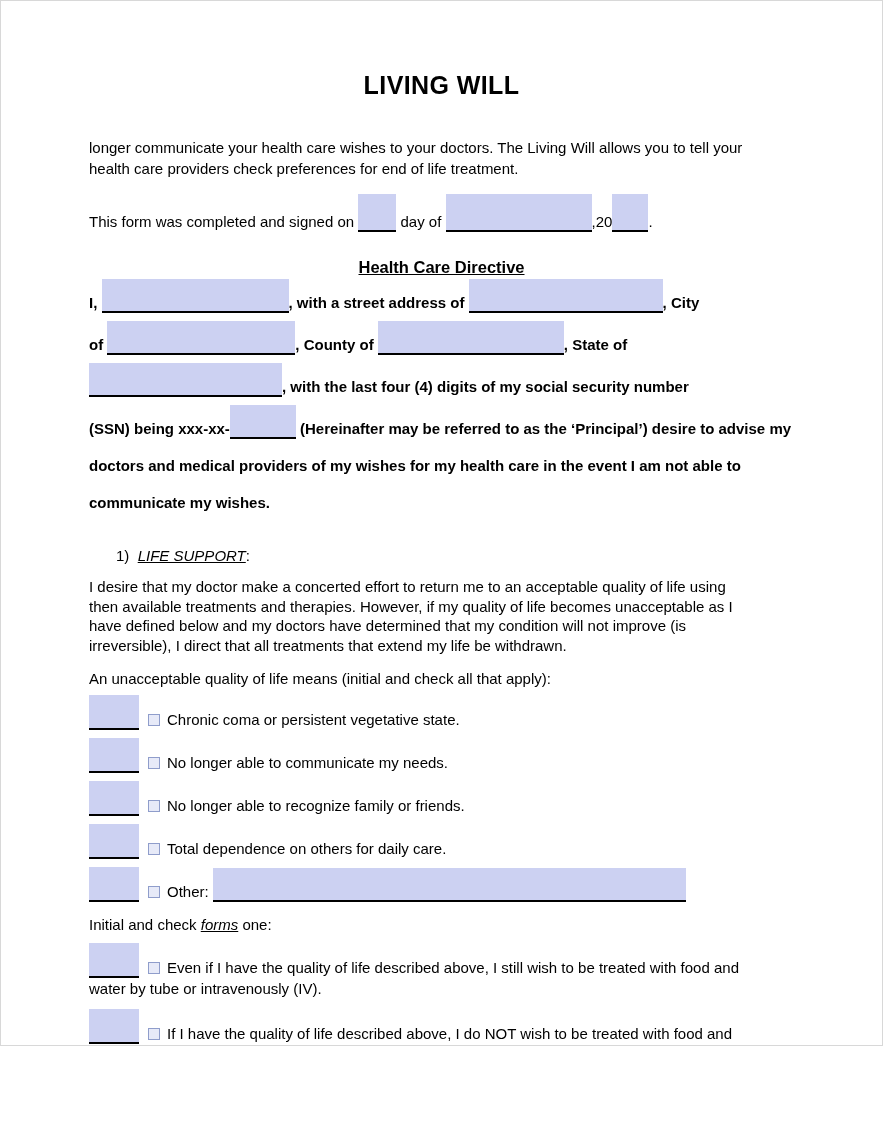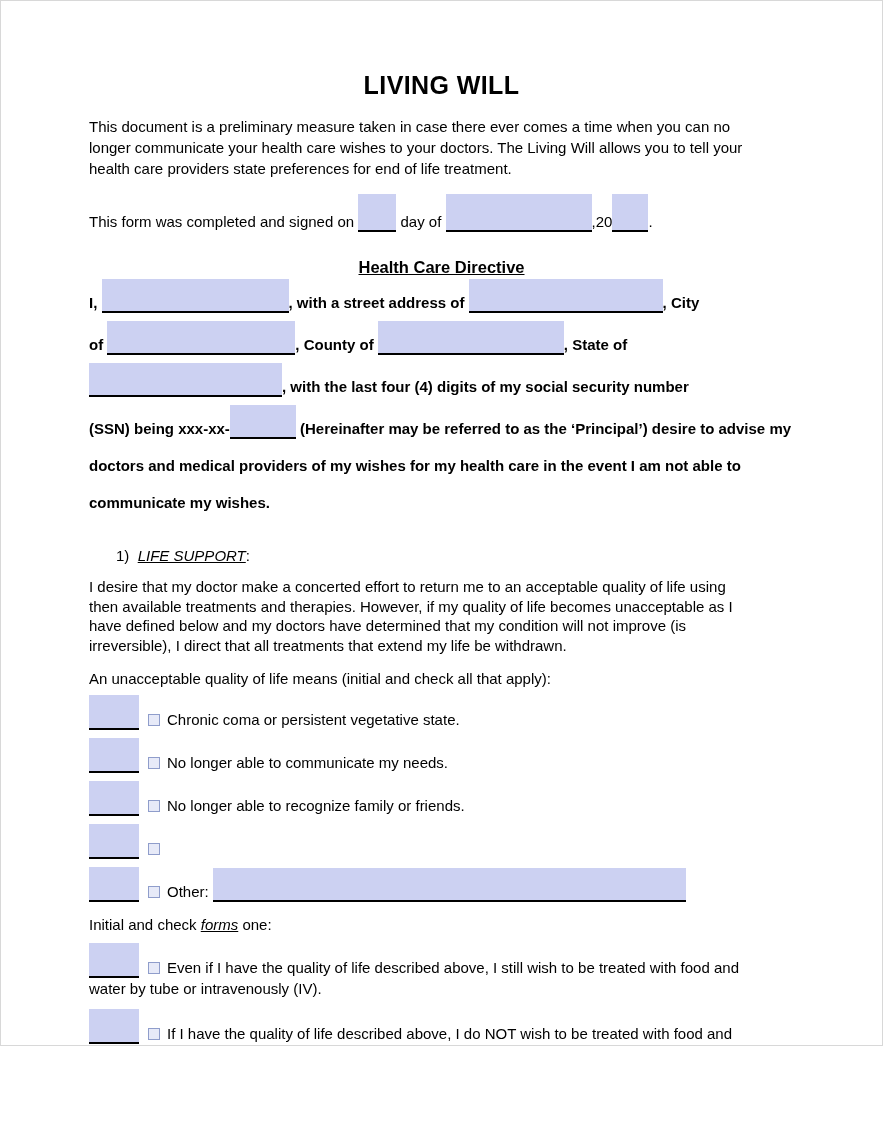--- a/index.html
+++ b/index.html
@@ -87,41 +87,41 @@
   }
 </style>
 </head>
 <body>
 
 <div class="page">
   <div class="content">
 
     <h1 class="doc-title">LIVING WILL</h1>
 
-    <p class="intro"><span>This document is a preliminary measure taken in case there ever comes a time when you can no</span><br><span>longer communicate your health care wishes to your doctors. The Living Will allows you to tell your</span><br><span>health care providers state preferences for end of life treatment.</span></p>
+    <p class="intro"><br><span>longer communicate your health care wishes to your doctors. The Living Will allows you to tell your</span><br><span>health care providers check preferences for end of life treatment.</span></p>
 
     <p class="date-line"><span>This form was completed and signed on</span> <span class="blank tall w-day"></span> <span>day of</span> <span class="blank tall w-month"></span><span>,20</span><span class="blank tall w-year"></span><span>.</span></p>
 
     <h2 class="section-heading">Health Care Directive</h2>
 
     <p class="directive-para"><span>I,</span> <span class="blank w-name"></span><span>, with a street address of</span> <span class="blank w-address"></span><span>, City</span><br><span>of</span> <span class="blank w-city"></span><span>, County of</span> <span class="blank w-county"></span><span>, State of</span><br><span class="blank w-state"></span><span>, with the last four (4) digits of my social security number</span><br><span>(SSN) being xxx-xx-</span><span class="blank w-ssn"></span> <span>(Hereinafter may be referred to as the ‘Principal’) desire to advise my</span><br><span>doctors and medical providers of my wishes for my health care in the event I am not able to</span><br><span>communicate my wishes.</span></p>
 
     <div class="ls-heading"><span>1)</span>&nbsp; <span class="ls-title">LIFE SUPPORT</span><span>:</span></div>
 
     <p class="ls-para"><span>I desire that my doctor make a concerted effort to return me to an acceptable quality of life using</span><br><span>then available treatments and therapies. However, if my quality of life becomes unacceptable as I</span><br><span>have defined below and my doctors have determined that my condition will not improve (is</span><br><span>irreversible), I direct that all treatments that extend my life be withdrawn.</span></p>
 
     <div class="quality-heading">An unacceptable quality of life means (initial and check all that apply):</div>
 
     <div class="check-row"><span class="blank initial"></span><span class="checkbox"></span><span>Chronic coma or persistent vegetative state.</span></div>
 
     <div class="check-row"><span class="blank initial"></span><span class="checkbox"></span><span>No longer able to communicate my needs.</span></div>
 
     <div class="check-row"><span class="blank initial"></span><span class="checkbox"></span><span>No longer able to recognize family or friends.</span></div>
 
-    <div class="check-row"><span class="blank initial"></span><span class="checkbox"></span></div>
+    <div class="check-row"><span class="blank initial"></span><span class="checkbox"></span><span>Total dependence on others for daily care.</span></div>
 
     <div class="check-row"><span class="blank initial"></span><span class="checkbox"></span><span>Other:</span> <span class="blank w-other"></span></div>
 
     <div class="only-heading"><span>Initial and check</span> <span class="only-emph">forms</span> <span>one:</span></div>
 
     <div class="option">
       <div class="option-line1"><span class="blank initial"></span><span class="checkbox"></span><span>Even if I have the quality of life described above, I still wish to be treated with food and</span></div>
       <div class="option-line2"><span>water by tube or intravenously (IV).</span></div>
     </div>
 

